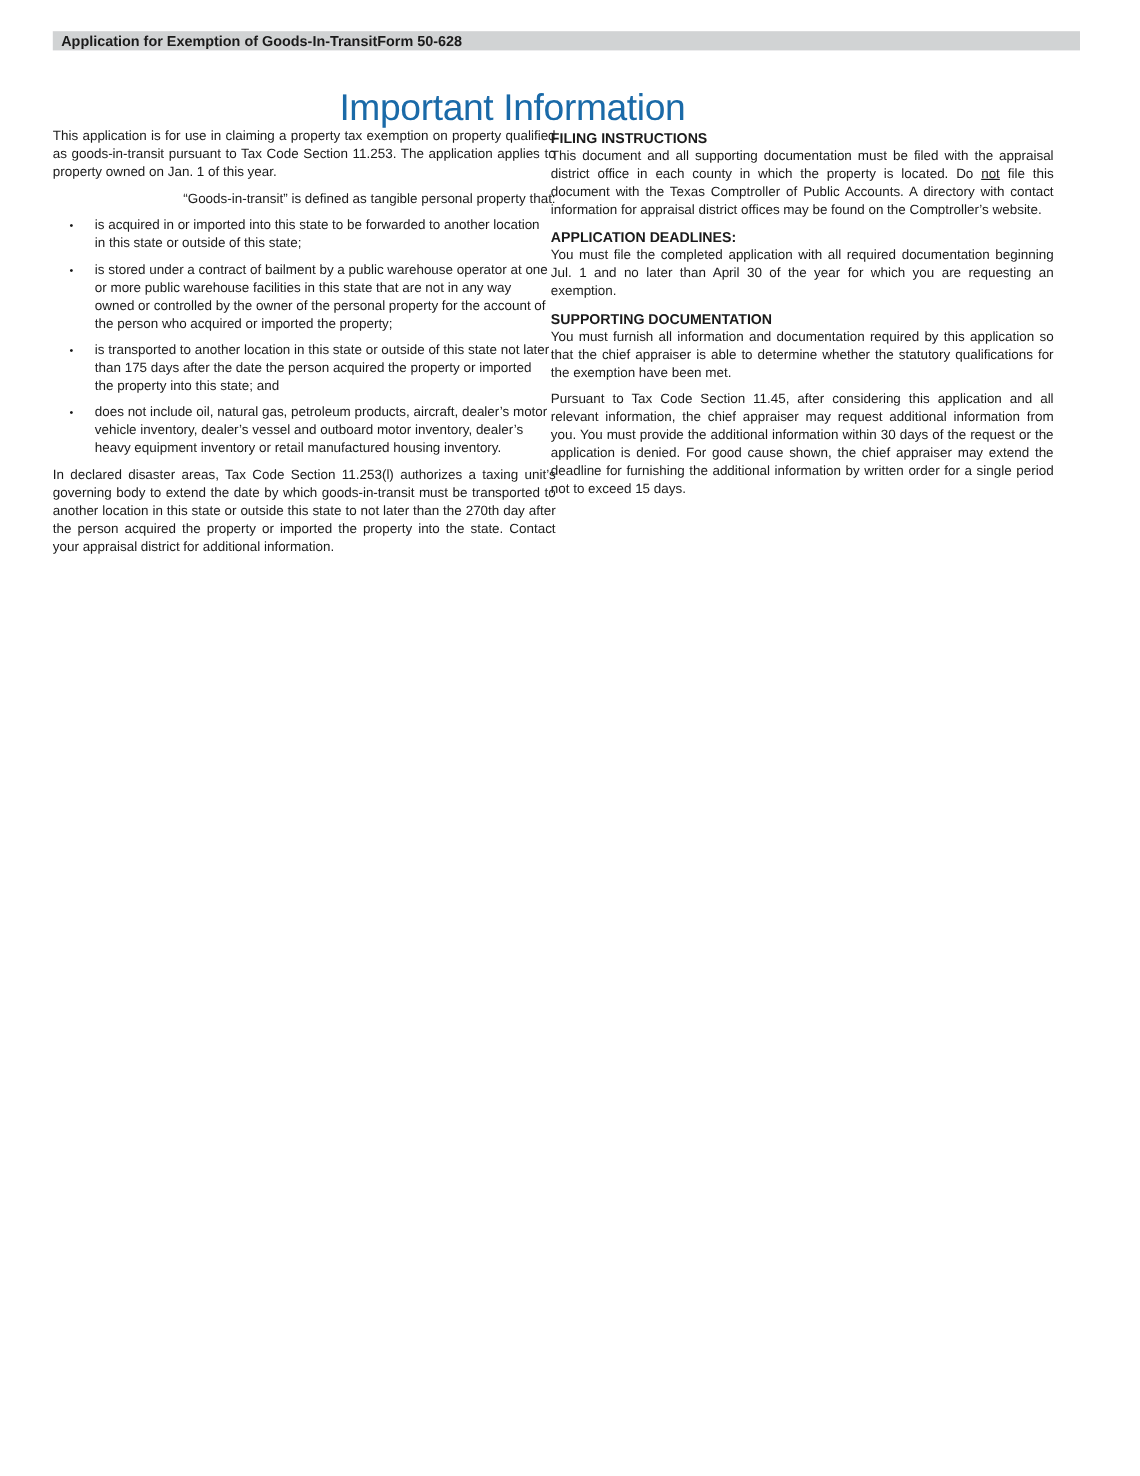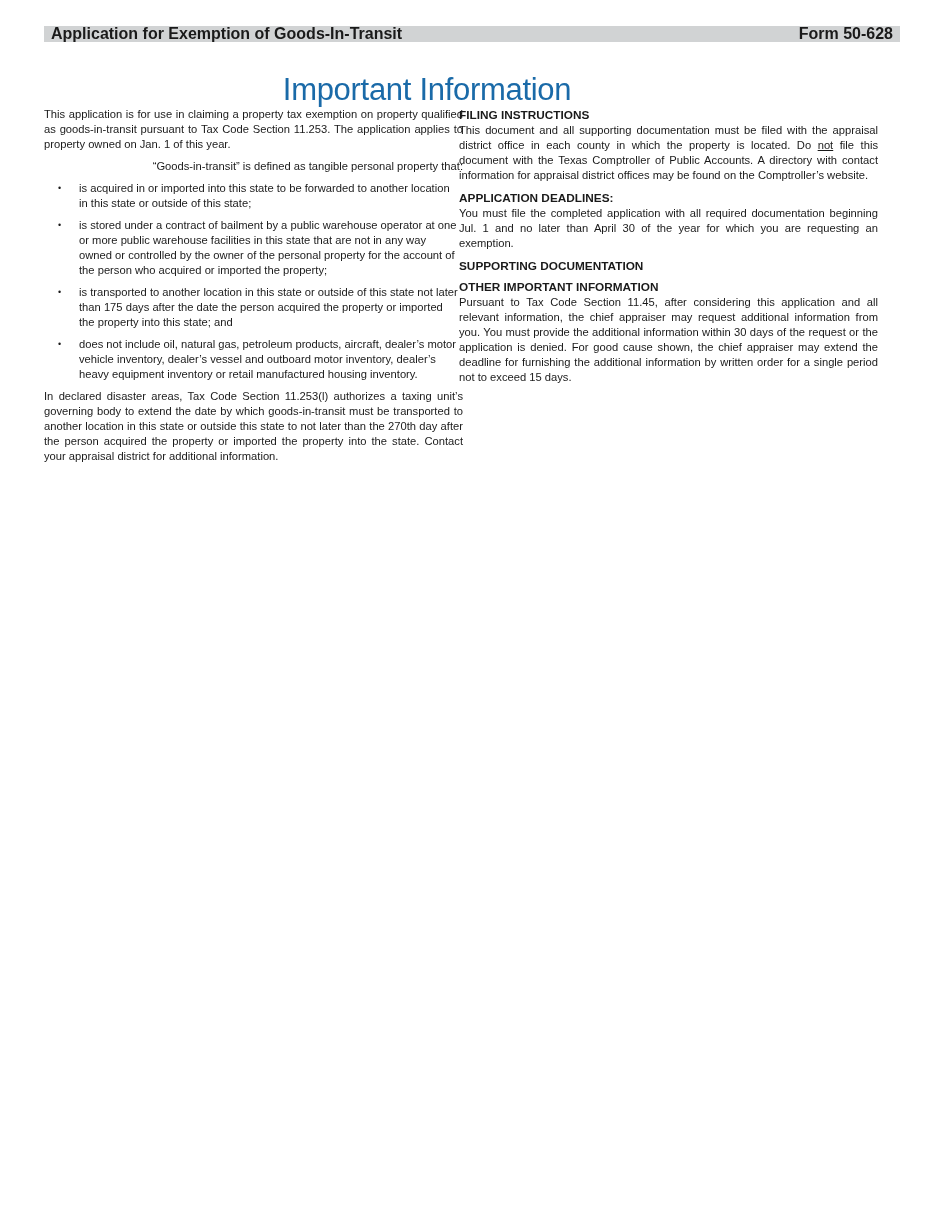--- a/index.html
+++ b/index.html
@@ -17,24 +17,24 @@
     }
     .header-bar {
       position: absolute;
       left: 44px;
       top: 26px;
       width: 856px;
       height: 16px;
       background: #d1d3d4;
       display: flex;
       align-items: center;
-      justify-content: space-between;
+      justify-content: flex-start;
       box-sizing: border-box;
       padding: 0 7px;
-      font-size: 16px;
+      font-size: 12px;
       font-weight: bold;
       color: #1a1a1a;
     }
     .page-title {
       position: absolute;
       left: 0;
       top: 49px;
       width: 854px;
       text-align: center;
       font-size: 31px;
@@ -127,18 +127,18 @@
   <section class="right-section">
     <h2 class="section-heading">FILING INSTRUCTIONS</h2>
     <p class="para"><span>This document and all supporting documentation must be filed with the appraisal district office in each county in which the property is located. Do </span><span class="u">not</span><span> file this document with the Texas Comptroller of Public Accounts. A directory with contact information for appraisal district offices may be found on the Comptroller’s website.</span></p>
   </section>
   <section class="right-section">
     <h2 class="section-heading">APPLICATION DEADLINES:</h2>
     <p class="para">You must file the completed application with all required documentation beginning Jul. 1 and no later than April 30 of the year for which you are requesting an exemption.</p>
   </section>
   <section class="right-section">
     <h2 class="section-heading">SUPPORTING DOCUMENTATION</h2>
+    <p class="para">You must furnish all information and documentation required by this application so that the chief appraiser is able to determine whether the statutory qualifications for the exemption have been met.</p>
   </section>
   <section class="right-section">
-    <h2 class="section-heading">OTHER IMPORTANT INFORMATION</h2>
     <p class="para">Pursuant to Tax Code Section 11.45, after considering this application and all relevant information, the chief appraiser may request additional information from you. You must provide the additional information within 30 days of the request or the application is denied. For good cause shown, the chief appraiser may extend the deadline for furnishing the additional information by written order for a single period not to exceed 15 days.</p>
   </section>
 </div>
 
 </body></html>

